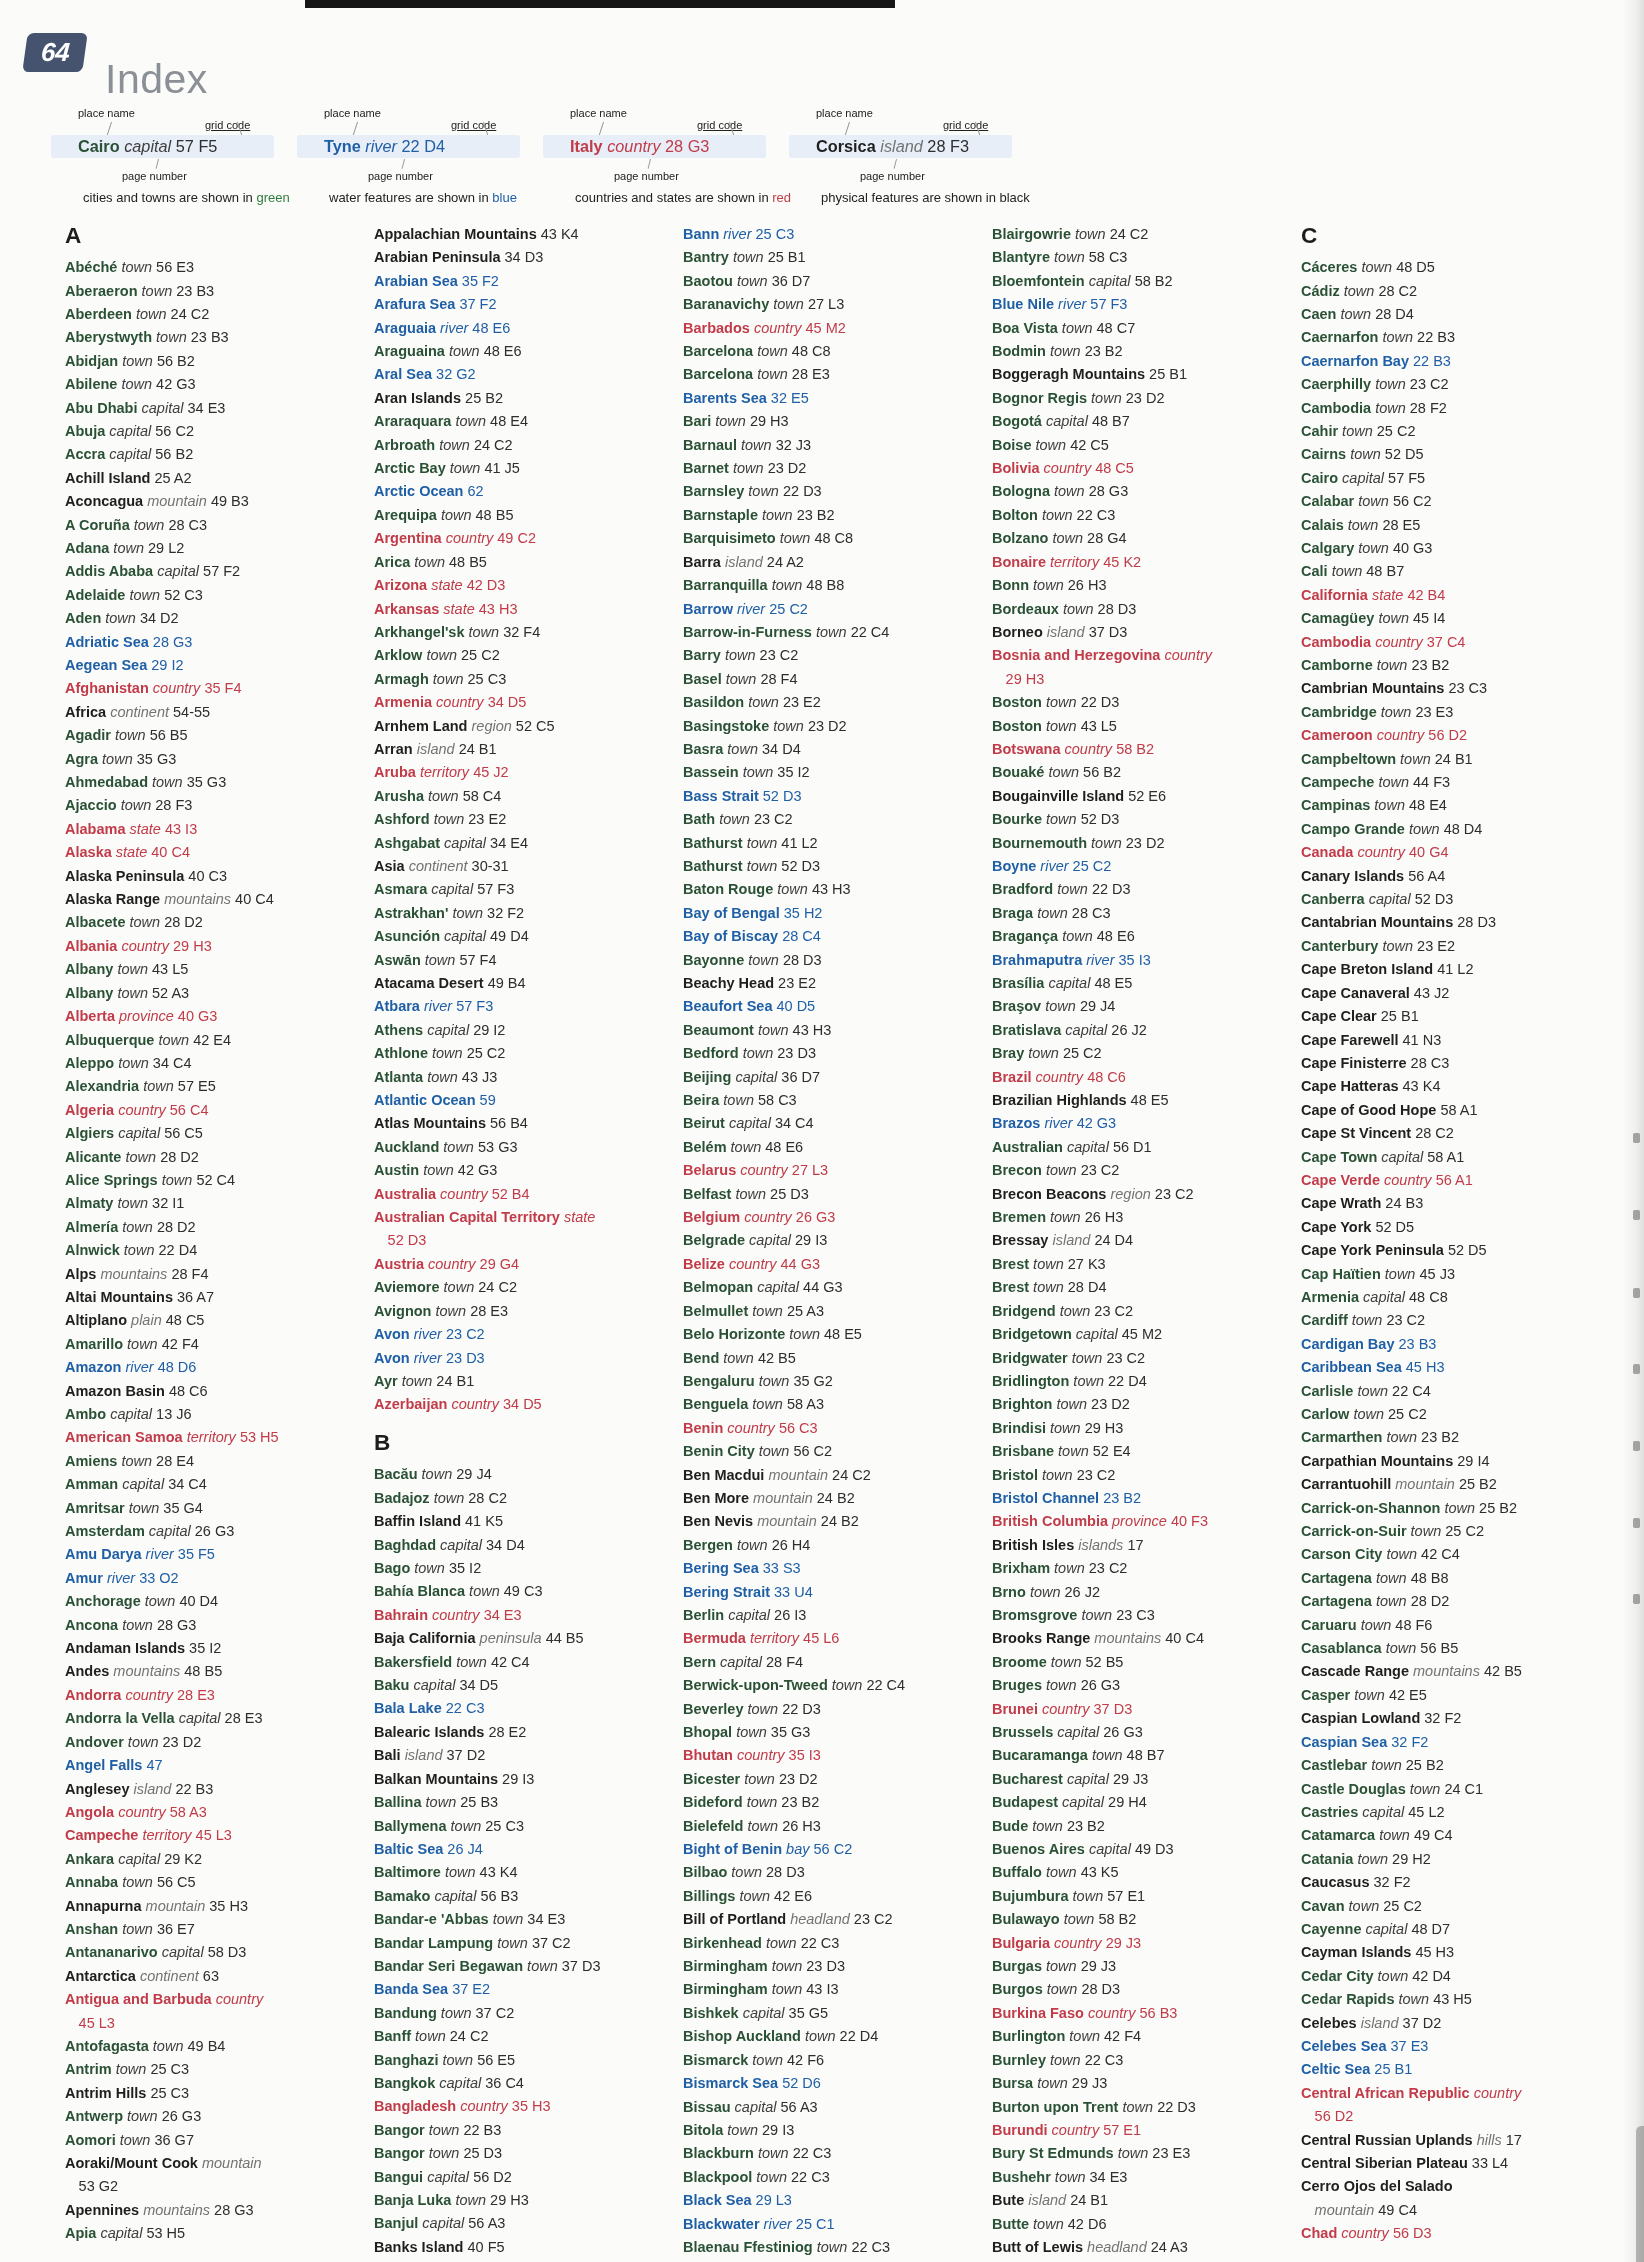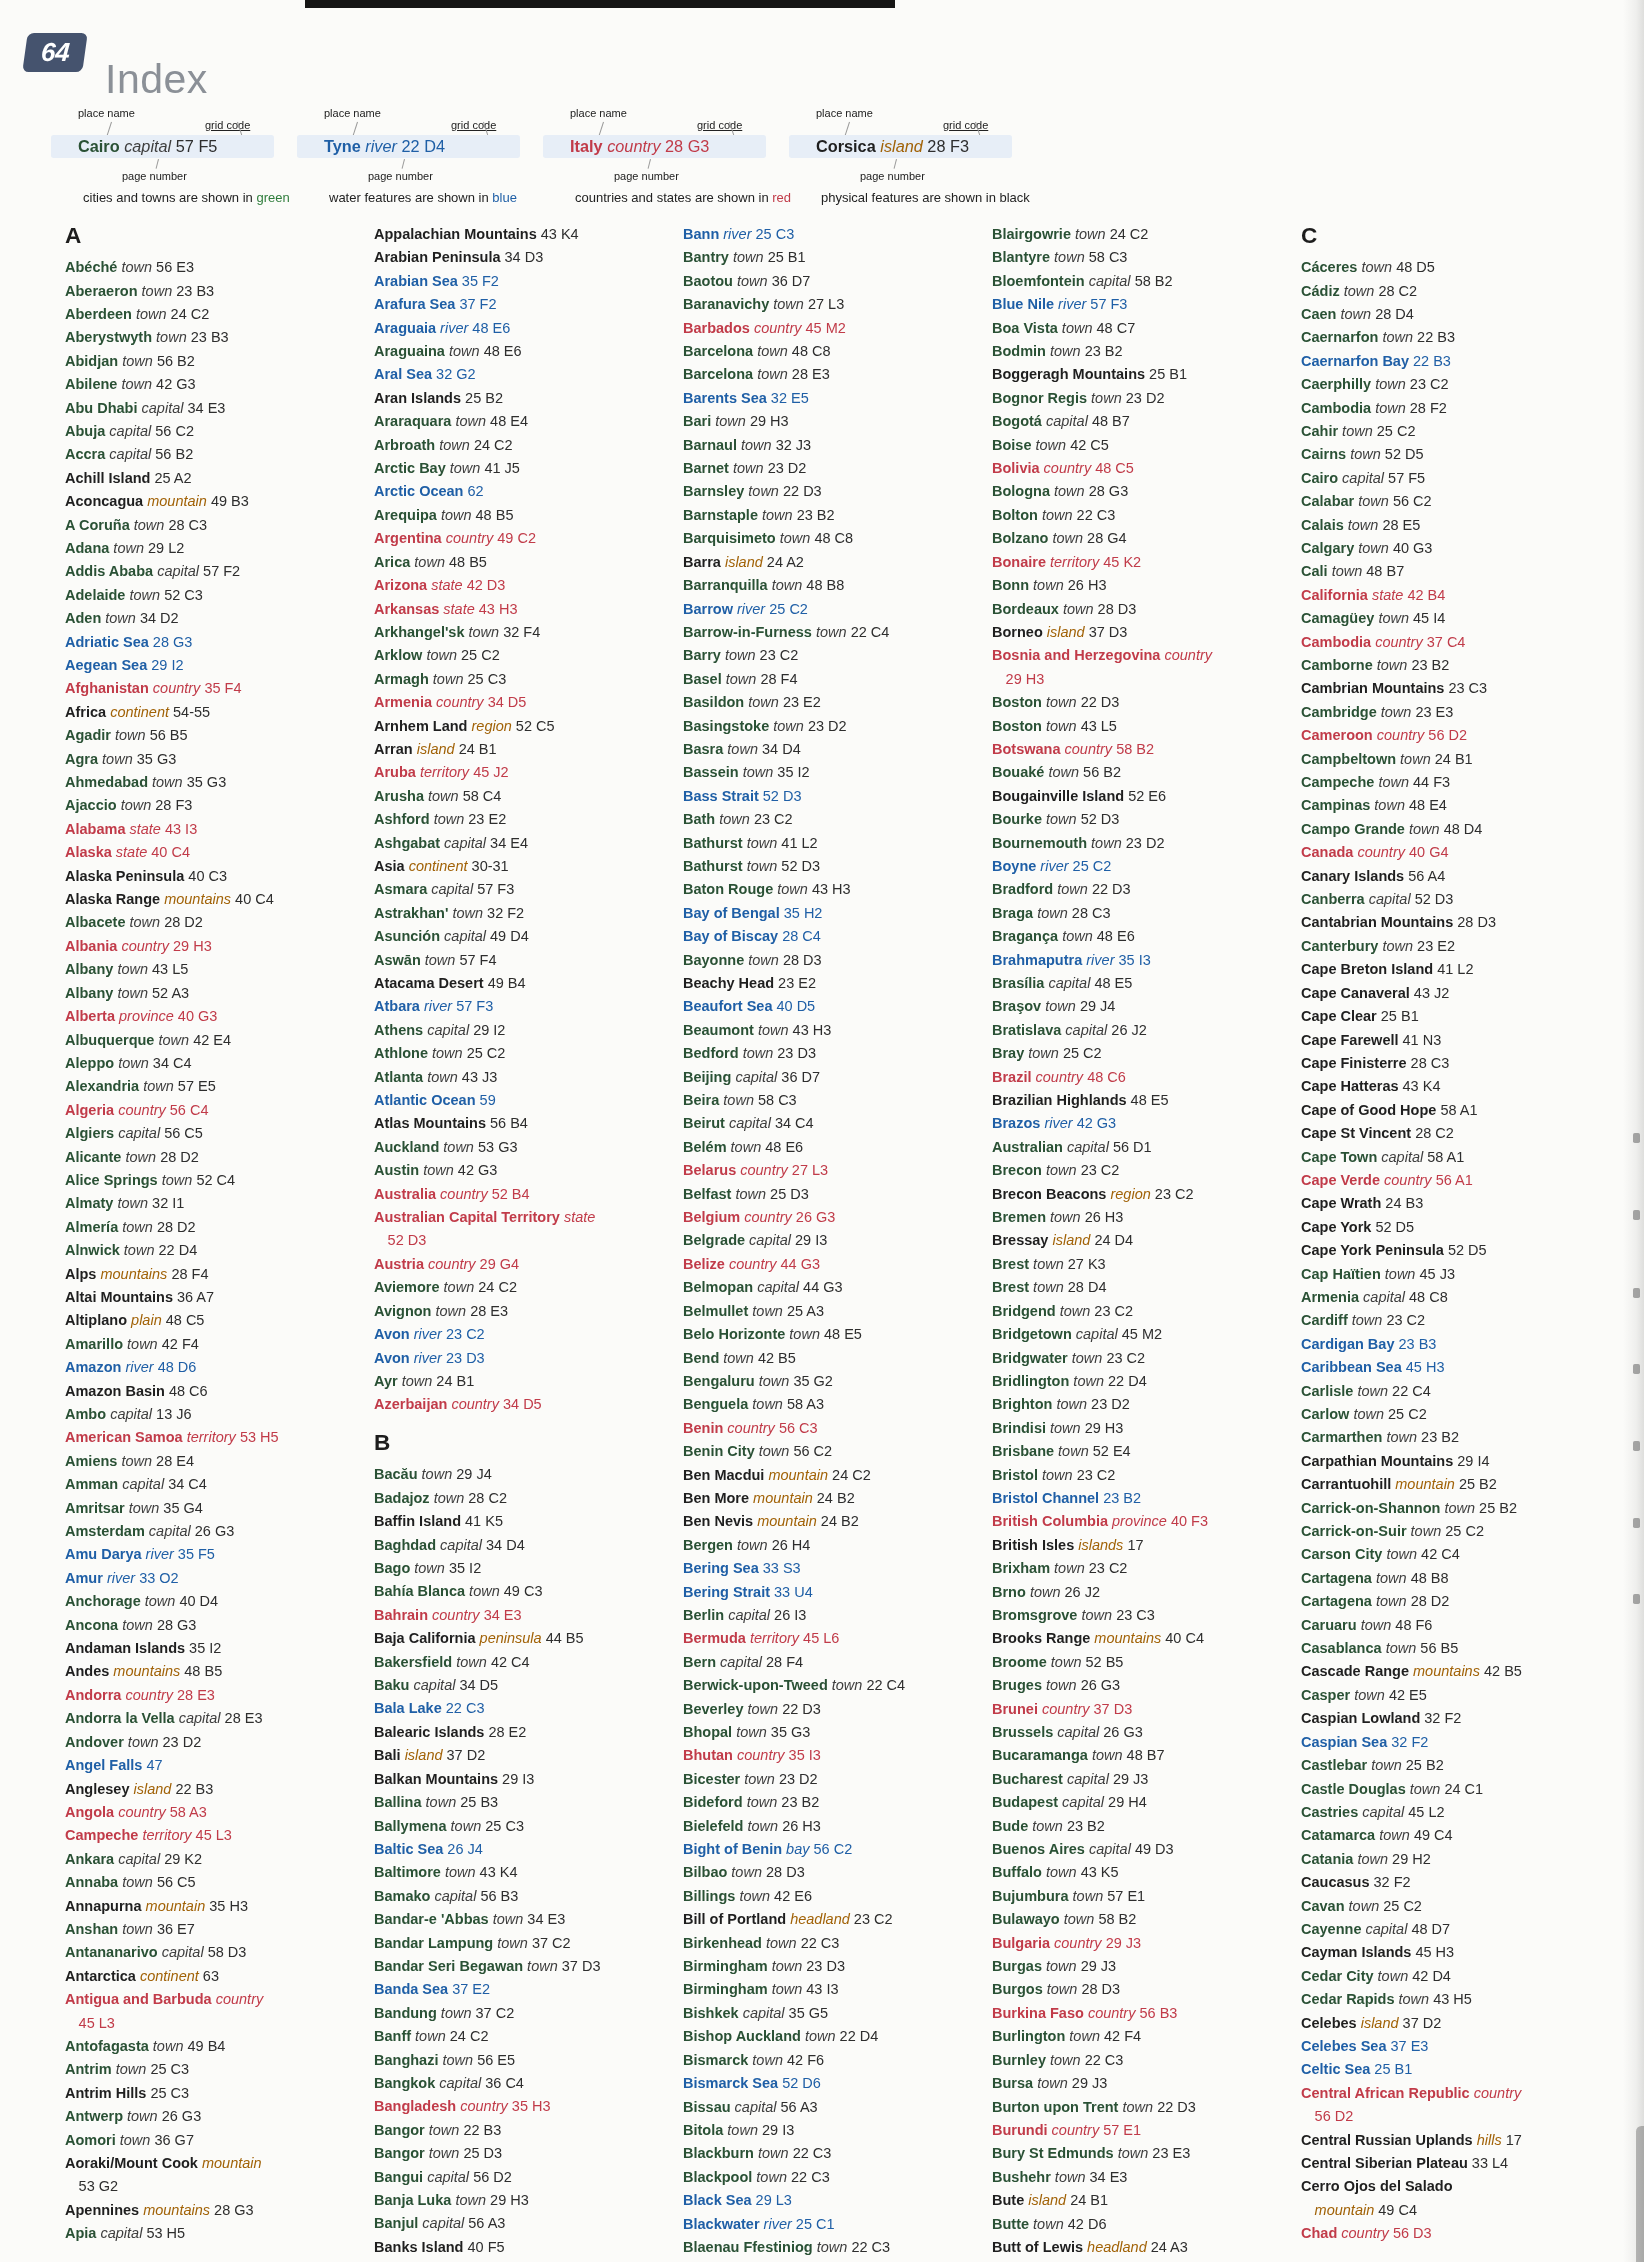--- a/index.html
+++ b/index.html
@@ -42,21 +42,21 @@
   .entry{font-size:14.5px;line-height:23.4px;padding-left:13.6px;text-indent:-13.6px;color:#2e2e2e;}
   .entry .n{font-weight:bold;}
   .entry .d{font-style:italic;}
   .entry .r{white-space:nowrap;}
   .t-town .n{color:var(--c-town);}
   .t-town .d{color:#3e3e3e;}
   .t-town .r{color:#2e2e2e;}
   .t-water .n,.t-water .d,.t-water .r{color:var(--c-water);}
   .t-country .n,.t-country .d,.t-country .r{color:var(--c-country);}
   .t-physical .n{color:var(--c-physical);}
-  .t-physical .d{color:#a16207;}
+  .t-physical .d{color:#737373;}
   .t-physical .r{color:#2e2e2e;}
   .right-edge{position:absolute;right:0;top:0;width:22px;height:2262px;
     background:linear-gradient(to right, rgba(130,130,130,0) 0%, rgba(130,130,130,.10) 60%, rgba(110,110,110,.22) 100%);}
   .mark{position:absolute;right:5.4px;width:6.3px;height:10px;background:#6f6f6f;border-radius:1.8px;opacity:.6;}
   .smudge{position:absolute;right:0;bottom:0;width:9px;height:136px;background:rgba(70,70,70,.35);border-top-left-radius:5.4px;}
 </style>
 </head>
 <body>
 
 <div class="top-strip"></div>

